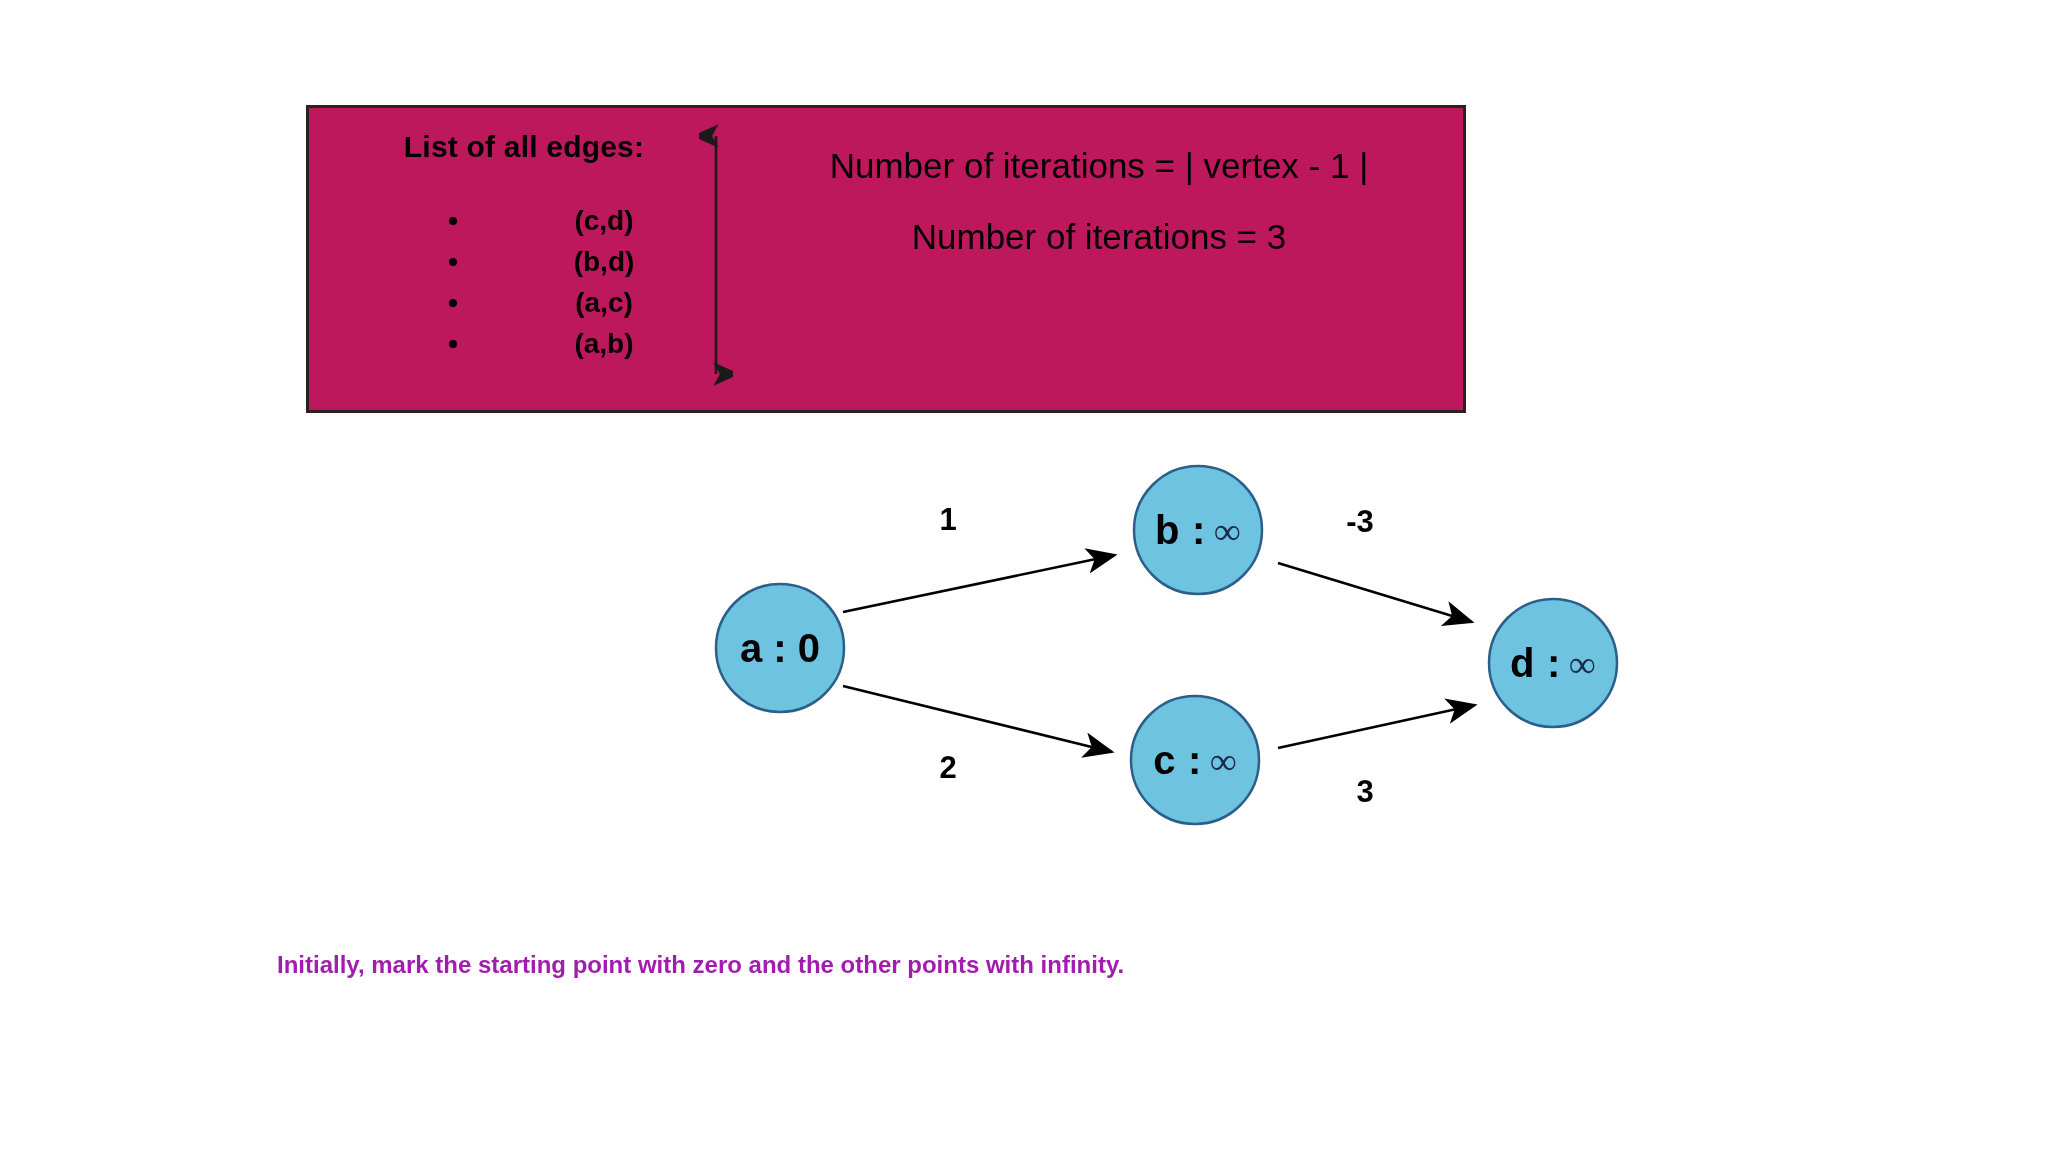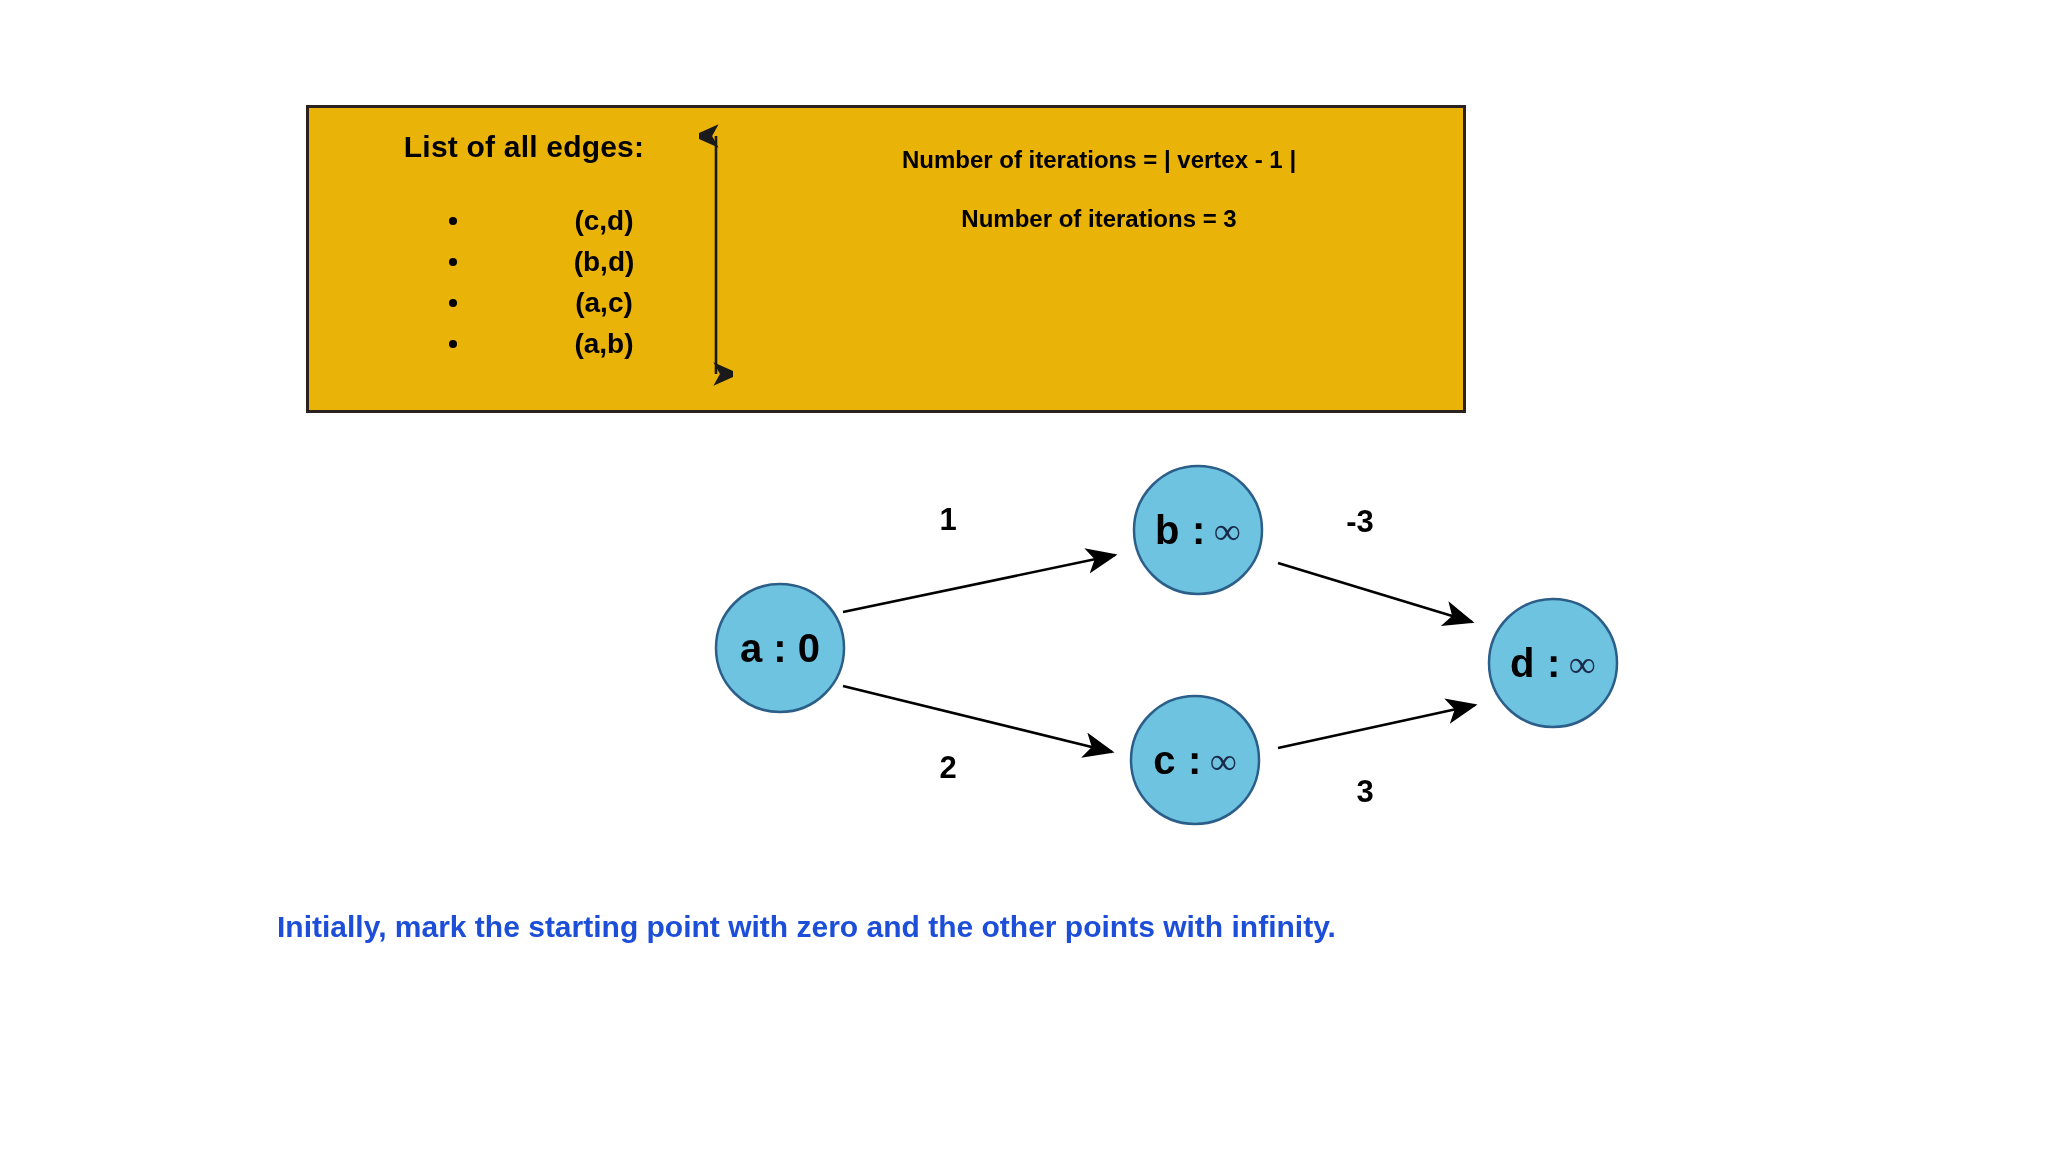--- a/index.html
+++ b/index.html
@@ -16,21 +16,21 @@
     color: #000000;
   }
 
   
   #info-panel {
     position: absolute;
     left: 306px;
     top: 105px;
     width: 1160px;
     height: 308px;
-    background: #eab308;
+    background: #be185d;
     border: 3px solid #2b2220;
     box-sizing: border-box;
   }
 
   #edge-list-block {
     position: absolute;
     left: 40px;
     top: 22px;
     width: 350px;
   }
@@ -76,22 +76,22 @@
   }
 
   #iterations-block {
     position: absolute;
     left: 440px;
     top: 38px;
     width: 700px;
     text-align: center;
   }
   #iterations-block .iter-line {
-    font-size: 24px;
-    font-weight: bold;
+    font-size: 35px;
+    font-weight: normal;
     margin-bottom: 31px;
     white-space: nowrap;
   }
   #iterations-block .iter-line:last-child { margin-bottom: 8px; }
 
   
   #graph-area {
     position: absolute;
     left: 0;
     top: 430px;
@@ -115,26 +115,26 @@
     font-family: "Liberation Sans", sans-serif;
     font-weight: bold;
     font-size: 31px;
     fill: #000;
   }
 
   
   #caption {
     position: absolute;
     left: 277px;
-    top: 905px;
+    top: 943px;
     width: 1120px;
-    font-size: 30px;
+    font-size: 24px;
     font-weight: bold;
     line-height: 44px;
-    color: #1d4ed8;
+    color: #a21caf;
   }
 </style>
 </head>
 <body>
 
 <div id="info-panel">
 
   <div id="edge-list-block">
     <div id="edge-list-title">List of all edges:</div>
 

